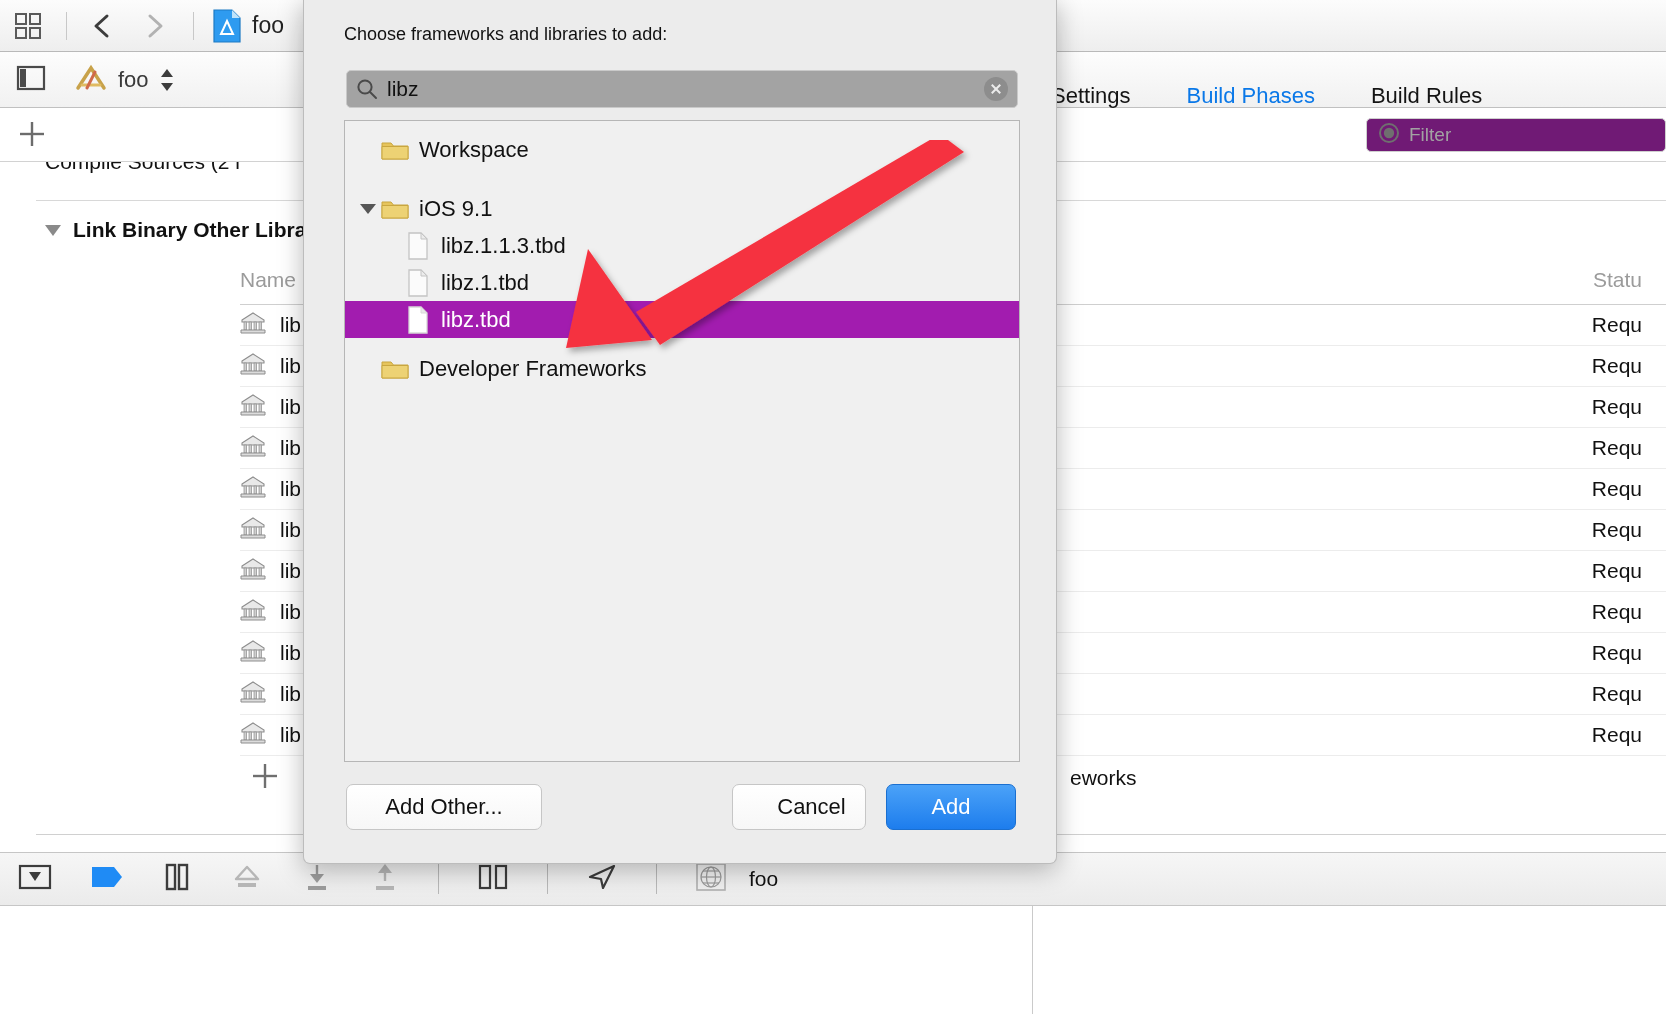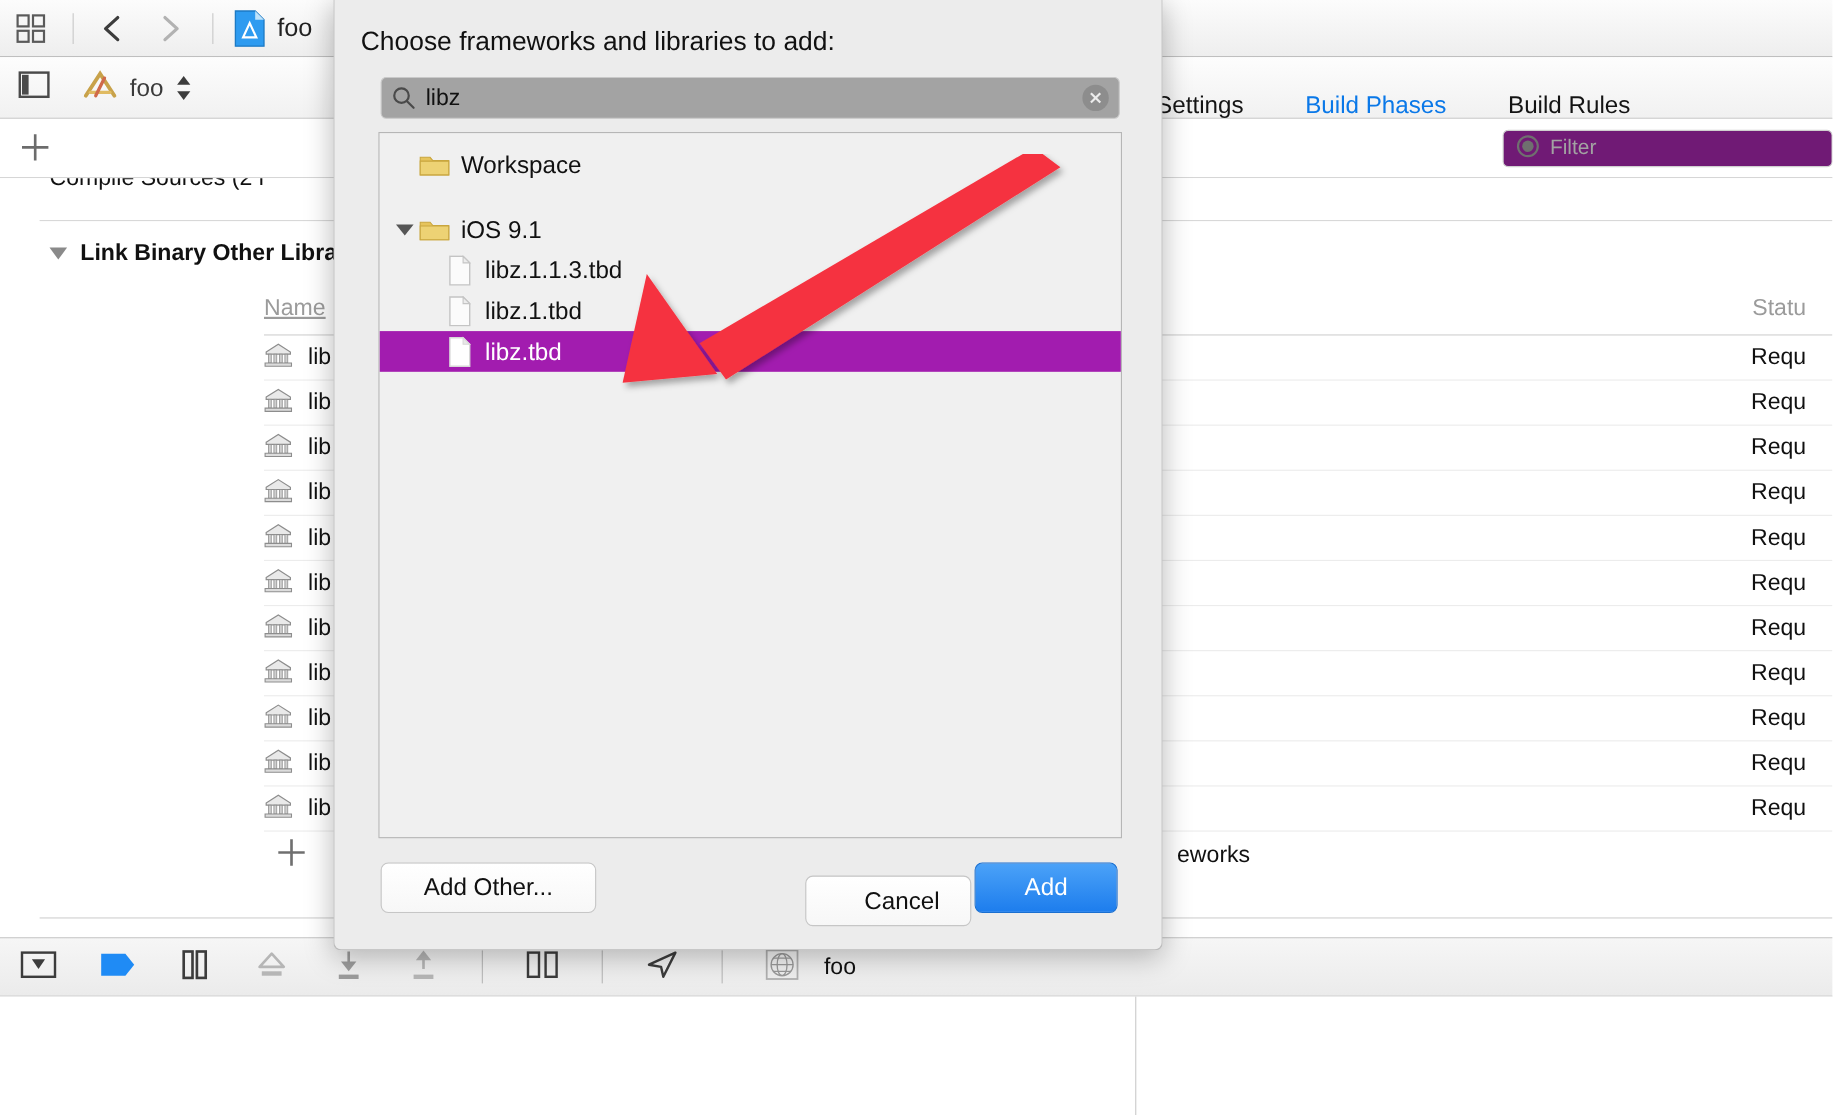--- a/index.html
+++ b/index.html
@@ -94,21 +94,21 @@
   }
   .phase-row {
     position: absolute; left: 45px; top: 56px;
     display: flex; align-items: center; gap: 12px;
     font-size: 21px; font-weight: bold; color: #111;
     white-space: nowrap;
   }
   .col-head {
     position: absolute; top: 106px; font-size: 21px; color: #9b9b9b;
   }
-  .col-head.name { left: 240px; text-decoration: underline; }
+  .col-head.name { left: 240px; }
   .col-head.status { right: 24px; }
   .table-rule {
     position: absolute; left: 240px; right: 0; top: 142px; height: 1px; background: #cfcfcf;
   }
   .lib-row {
     position: absolute; left: 240px; right: 0;
     height: 41px;
     border-bottom: 1px solid #ececec;
     display: flex; align-items: center;
   }
@@ -151,22 +151,22 @@
     left: 303px; top: -2px;
     width: 754px; height: 866px;
     background: #ececec;
     border: 1px solid #bcbcbc;
     border-top: none;
     border-radius: 0 0 7px 7px;
     box-shadow: 0 6px 26px rgba(0,0,0,0.28);
     z-index: 50;
   }
   .sheet-title {
-    position: absolute; left: 24px; top: 26px;
-    font-size: 24px; color: #111;
+    position: absolute; left: 40px; top: 26px;
+    font-size: 18px; color: #111;
   }
   .search-field {
     position: absolute; left: 42px; top: 72px;
     width: 672px; height: 38px;
     background: #a3a3a3;
     border: 1px solid #c9c9c9;
     border-radius: 5px;
     display: flex; align-items: center;
   }
   .search-icon-wrap { width: 40px; display:flex; align-items:center; justify-content:center; }
@@ -217,21 +217,21 @@
     position: absolute;
     height: 46px;
     border-radius: 7px;
     font-size: 22px;
     display: flex; align-items: center; justify-content: center;
     border: 1px solid #c6c6c6;
     background: linear-gradient(#ffffff, #f7f7f7);
     color: #111;
   }
   .btn-add-other { left: 42px; top: 4px; width: 196px; }
-  .btn-cancel { left: 428px; top: 16px; width: 151px; padding-left: 25px; }
+  .btn-cancel { left: 428px; top: 4px; width: 134px; padding-left: 25px; }
   .btn-add {
     left: 582px; top: 4px; width: 130px;
     background: linear-gradient(#4ba2f8, #1d7ded);
     border: 1px solid #1a6fd0;
     color: #ffffff;
   }
 
   
   .arrow-svg {
     position: absolute; left: 540px; top: 140px;
@@ -616,20 +616,30 @@
           <div class="tree-row selected">
             <span style="display:inline-block;width:62px;flex:none"></span>
             <span style="display:flex;align-items:center">
               <svg class="file-ic" viewBox="0 0 22 28">
                 <path d="M2 1 h12 l6 6 v20 H2 Z" fill="#ffffff" stroke="#d8d8d8" stroke-width="1.3"></path>
                 <path d="M14 1 l6 6 h-6 Z" fill="#e8e8e8" stroke="#d8d8d8" stroke-width="1"></path>
               </svg>
             </span>
             <span class="tree-label">libz.tbd</span>
           </div>
+          <div class="tree-row" style="margin-top: 12px;">
+            <span style="display:inline-block;width:36px;flex:none"></span>
+            <span style="display:flex;align-items:center">
+              <svg class="folder-ic" viewBox="0 0 28 22">
+                <path d="M1 4 h9 l2.5 3 H27 v13 H1 Z" fill="#e6c45c" stroke="#c9a63f" stroke-width="1"></path>
+                <path d="M1 7.5 H27 v12.5 H1 Z" fill="#edd274" stroke="#c9a63f" stroke-width="1"></path>
+              </svg>
+            </span>
+            <span class="tree-label">Developer Frameworks</span>
+          </div>
         </div>
     </div>
 
     <div class="sheet-buttons">
       <div class="btn btn-add-other">Add Other...</div>
       <div class="btn btn-cancel">Cancel</div>
       <div class="btn btn-add">Add</div>
     </div>
   </div>
 

